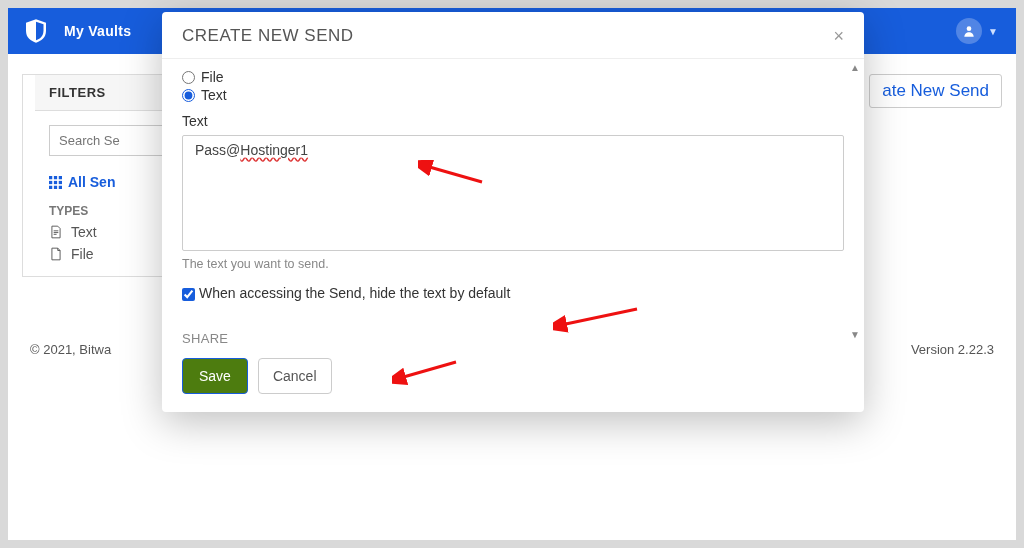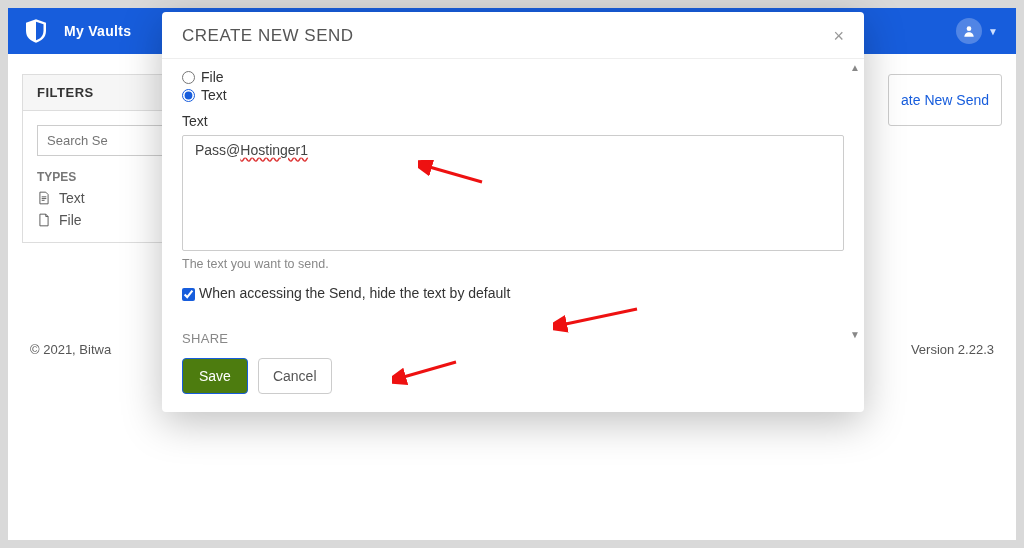--- a/index.html
+++ b/index.html
@@ -7,32 +7,32 @@
   .app { position: relative; width: 1024px; height: 548px; }
   .page { position: absolute; inset: 0; background: #fff; border: 8px solid #d9d9d9; }
   .topbar { height: 46px; background: #175ddc; display: flex; align-items: center; padding: 0 18px; color: #fff; }
   .topbar .shield { width: 20px; height: 24px; }
   .topbar .brand { margin-left: 18px; font-size: 14px; font-weight: 600; letter-spacing: .3px; }
   .topbar .spacer { flex: 1; }
   .topbar .user { width: 26px; height: 26px; border-radius: 50%; background: rgba(255,255,255,.25); display: flex; align-items: center; justify-content: center; }
   .topbar .caret { margin-left: 6px; font-size: 10px; color: #cfe0ff; }
   .content { display: flex; padding: 20px 14px 0 14px; }
   .sidebar { width: 230px; }
-  .filters-card { border: 1px solid #ddd; background: #fff; }
+  .filters-card { border: 1px solid #ddd; background: #fff; padding-left: 12px; }
   .filters-header { background: #f6f6f6; border-bottom: 1px solid #ddd; padding: 10px 14px; font-size: 13px; font-weight: 700; color: #333; letter-spacing: .5px; }
   .filters-body { padding: 14px; }
   .search { width: 100%; border: 1px solid #ccc; padding: 7px 9px; font-size: 13px; color: #888; background: #fff; }
   .allsends { margin-top: 18px; color: #175ddc; font-weight: 700; font-size: 14px; display: flex; align-items: center; gap: 6px; }
   .grid-icon { width: 13px; height: 13px; display: inline-block; }
   .types-label { margin-top: 14px; color: #777; font-size: 12px; font-weight: 600; }
   .type-item { margin-top: 6px; color: #555; font-size: 14px; display: flex; align-items: center; gap: 8px; }
   .type-item svg { width: 14px; height: 14px; }
   .main { flex: 1; padding-left: 20px; }
   .create-btn-row { display: flex; justify-content: flex-end; }
-  .create-btn { border: 1px solid #ccc; background: #fff; color: #175ddc; font-size: 14px; padding: 17px 12px; border-radius: 3px; }
+  .create-btn { border: 1px solid #ccc; background: #fff; color: #175ddc; font-size: 17px; padding: 6px 12px; border-radius: 3px; }
   .footer { position: absolute; left: 8px; right: 8px; top: 334px; color: #555; font-size: 13px; display: flex; justify-content: space-between; padding: 0 14px; }
 
   
   .modal { position: absolute; left: 162px; top: 12px; width: 702px; height: 400px; background: #fff; border-radius: 4px; box-shadow: 0 10px 40px rgba(0,0,0,.25); display: flex; flex-direction: column; }
   .modal-head { padding: 14px 20px 12px; border-bottom: 1px solid #eee; display: flex; align-items: center; color: #555; }
   .modal-title { font-size: 17px; font-weight: 400; letter-spacing: .5px; }
   .modal-close { margin-left: auto; color: #999; font-size: 18px; cursor: pointer; line-height: 1; }
   .modal-body { position: relative; flex: 1; overflow: hidden; padding: 8px 20px 0; color: #333; font-size: 14px; }
   .radio-row { display: flex; align-items: center; gap: 6px; margin: 2px 0; font-size: 14px; color: #333; }
   .radio-row input { accent-color: #175ddc; }
@@ -76,20 +76,36 @@
       </div>
       <span class="caret">▼</span>
     </div>
 
     <div class="content">
       <div class="sidebar">
         <div class="filters-card">
           <div class="filters-header">FILTERS</div>
           <div class="filters-body">
             <input class="search" placeholder="Search Se" style="">
+            <div class="allsends">
+              <span class="grid-icon">
+                <svg viewBox="0 0 12 12">
+                    <rect x="0" y="0" width="3" height="3" fill="#175ddc"></rect>
+                    <rect x="4.5" y="0" width="3" height="3" fill="#175ddc"></rect>
+                    <rect x="9" y="0" width="3" height="3" fill="#175ddc"></rect>
+                    <rect x="0" y="4.5" width="3" height="3" fill="#175ddc"></rect>
+                    <rect x="4.5" y="4.5" width="3" height="3" fill="#175ddc"></rect>
+                    <rect x="9" y="4.5" width="3" height="3" fill="#175ddc"></rect>
+                    <rect x="0" y="9" width="3" height="3" fill="#175ddc"></rect>
+                    <rect x="4.5" y="9" width="3" height="3" fill="#175ddc"></rect>
+                    <rect x="9" y="9" width="3" height="3" fill="#175ddc"></rect>
+                  </svg>
+              </span>
+              <span>All Sen</span>
+            </div>
             <div class="types-label">TYPES</div>
             <div class="type-item">
               <svg viewBox="0 0 24 24">
                   <path d="M5 2h10l4 4v16H5z" fill="none" stroke="#555" stroke-width="1.6"></path>
                   <path d="M8 10h8M8 13h8M8 16h5" stroke="#555" stroke-width="1.6"></path>
                 </svg>
               <span>Text</span>
             </div>
             <div class="type-item">
               <svg viewBox="0 0 24 24">

